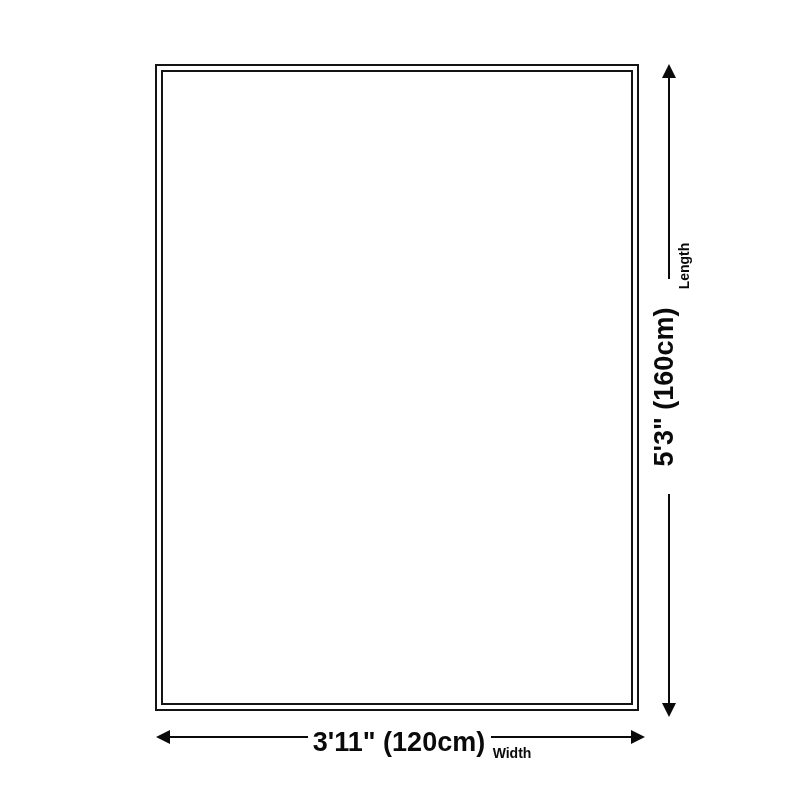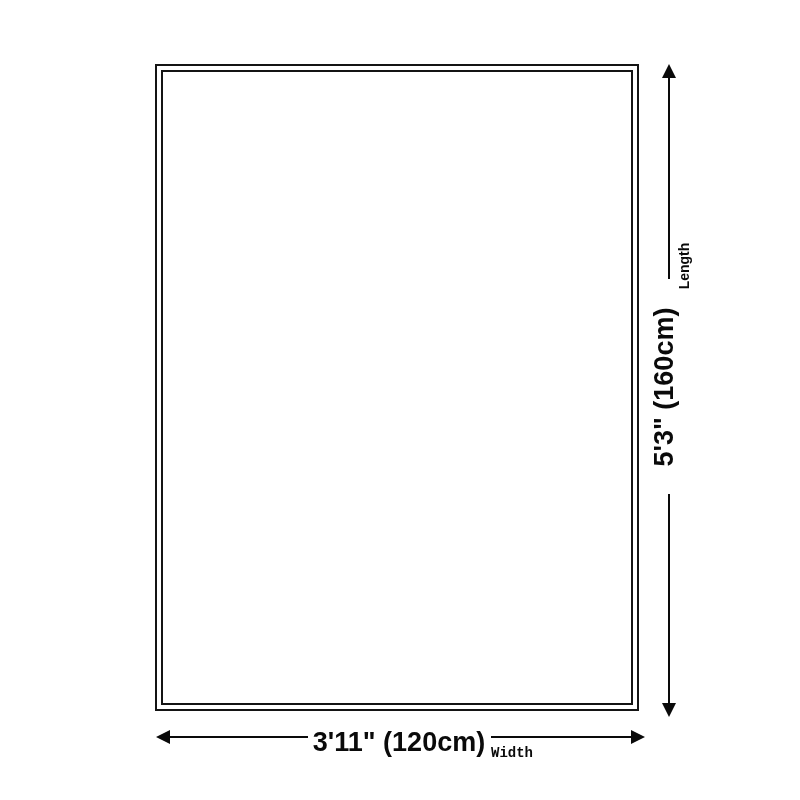--- a/index.html
+++ b/index.html
@@ -109,21 +109,20 @@
   }
   .width-value {
     left: 399px;
     top: 742px;
     transform: translate(-50%, -50%);
   }
   .width-sublabel {
     left: 512px;
     top: 753px;
     transform: translate(-50%, -50%);
-    font-family: Liberation Mono, monospace;
   }
 </style>
 </head>
 <body>
 
 <div id="canvas">
 
   <div class="rug-outer">
     <div class="rug-inner"></div>
   </div>

